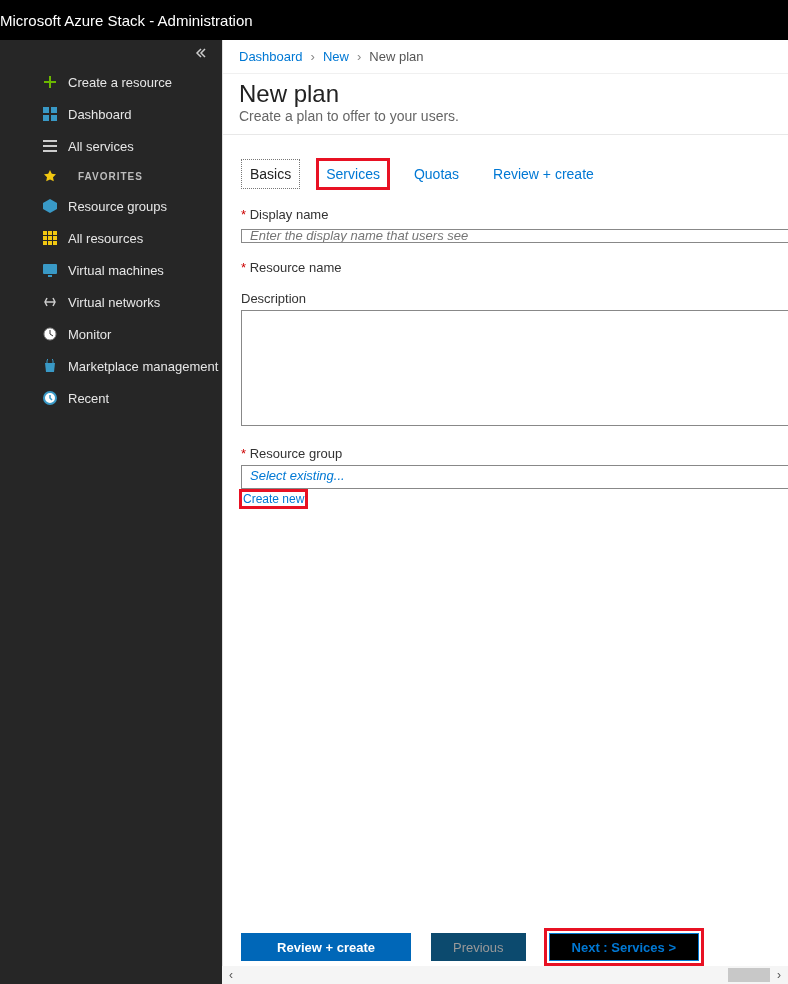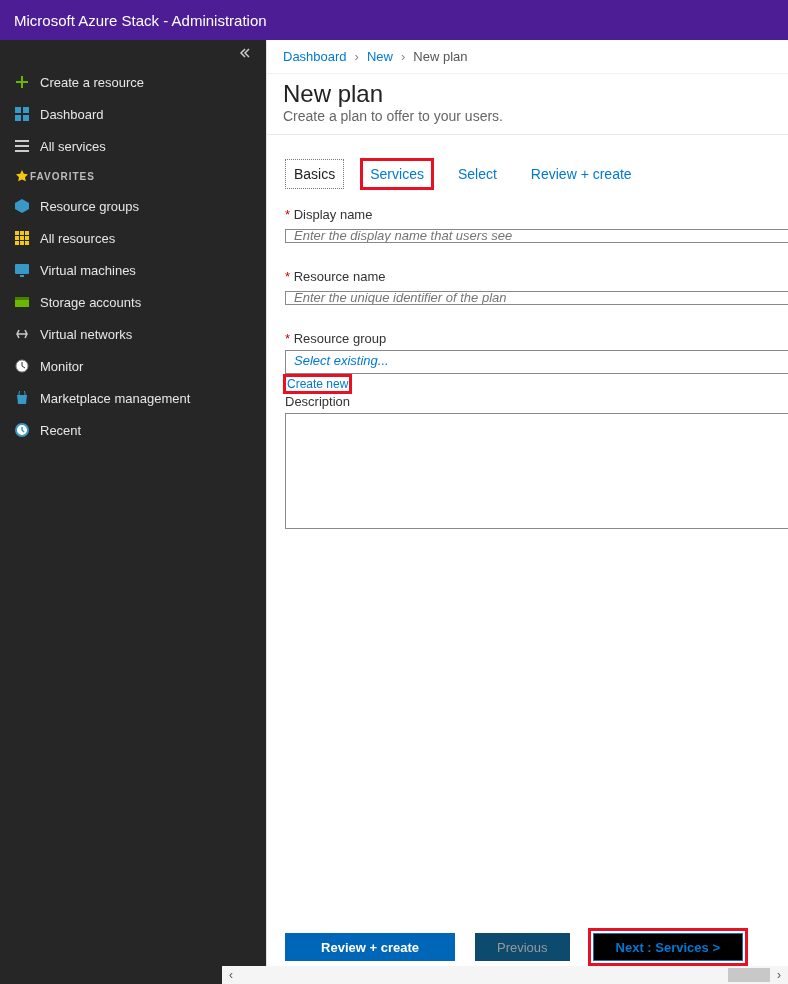--- a/index.html
+++ b/index.html
@@ -1,46 +1,46 @@
 <!DOCTYPE html>
 <html><head>
 <meta charset="utf-8">
 <style>
 * { margin: 0; padding: 0; box-sizing: border-box; font-family: "Segoe UI", Arial, sans-serif; }
 html, body { height: 100%; }
 body { width: 788px; height: 984px; background: #fff; overflow: hidden; position: relative; }
 
-.topbar { height: 40px; background: #4c1d95; color: #fff; display: flex; align-items: center; padding-left: 14px; font-size: 15px; font-weight: 400; }
+.topbar { height: 40px; background: #000000; color: #fff; display: flex; align-items: center; padding-left: 0; font-size: 15px; font-weight: 400; }
 
 .shell { display: flex; height: calc(100% - 40px); }
 
-.sidebar { width: 266px; background: #262626; color: #fff; display: flex; flex-direction: column; font-size: 13px; }
+.sidebar { width: 222px; background: #262626; color: #fff; display: flex; flex-direction: column; font-size: 13px; padding-left: 28px; }
 .sidebar .collapse { height: 26px; display: flex; justify-content: flex-end; align-items: center; padding-right: 14px; color: #ddd; }
 .sidebar .nav-item { display: flex; align-items: center; height: 32px; padding-left: 14px; gap: 10px; cursor: pointer; color: #e6e6e6; }
-.sidebar .fav-header { display: flex; align-items: center; height: 28px; padding-left: 14px; gap: 0; color: #bdbdbd; font-size: 10px; letter-spacing: 1px; font-weight: 600; }
+.sidebar .fav-header { display: flex; align-items: center; height: 28px; padding-left: 14px; gap: 20px; color: #bdbdbd; font-size: 10px; letter-spacing: 1px; font-weight: 600; }
 .icon-slot { width: 16px; height: 16px; display: flex; align-items: center; justify-content: center; flex-shrink: 0; }
 
 .main { flex: 1; display: flex; flex-direction: column; background: #fff; border-left: 1px solid #e1e1e1; min-width: 0; }
 .breadcrumbs { height: 34px; display: flex; align-items: center; padding-left: 16px; font-size: 13px; gap: 8px; border-bottom: 1px solid #f0f0f0; }
 .breadcrumbs a { color: #0078d4; text-decoration: none; }
 .breadcrumbs .sep { color: #888; }
 .breadcrumbs .cur { color: #555; }
 
 .page-header { padding: 6px 16px 10px; border-bottom: 1px solid #e8e8e8; }
 .page-title { font-size: 24px; font-weight: 400; color: #222; }
 .page-sub { font-size: 14px; color: #666; }
 
 .content { padding: 24px 0 10px 18px; flex: 1; overflow: hidden; position: relative; }
 
 .tabs { display: flex; gap: 18px; align-items: center; font-size: 14px; margin-bottom: 18px; }
 .tab { padding: 6px 8px; color: #0078d4; cursor: pointer; }
 .tab.active { color: #222; border: 1px dotted #777; }
 .hl-red { outline: 3px solid #e81123; outline-offset: -1px; }
 
-.form-row { margin-bottom: 25px; }
+.form-row { margin-bottom: 16px; }
 .form-label { font-size: 13px; color: #333; margin-bottom: 4px; display: block; }
 .req::before { content: "* "; color: #c00; }
 .form-input { width: 100%; border: 1px solid #888; border-right: none; height: 14px; padding: 2px 8px; font-size: 13px; font-style: italic; color: #888; background: #fff; }
 .form-textarea { width: 100%; border: 1px solid #888; border-right: none; height: 116px; padding: 4px 8px; font-size: 13px; resize: none; background: #fff; }
 .form-select { width: 100%; border: 1px solid #888; border-right: none; height: 24px; padding: 2px 8px; font-size: 13px; font-style: italic; color: #0078d4; background: #fff; }
 .link-small { font-size: 12px; color: #0078d4; text-decoration: none; display: inline-block; padding: 1px 2px; }
 
 .footer { position: absolute; bottom: 20px; left: 18px; right: 0; display: flex; gap: 20px; align-items: center; }
 .btn { height: 28px; padding: 0 22px; font-size: 13px; border: none; cursor: pointer; display: inline-flex; align-items: center; justify-content: center; }
 .btn-primary { background: #0067b8; color: #fff; font-weight: 600; min-width: 170px; }
@@ -135,29 +135,20 @@
           <svg width="14" height="14" viewBox="0 0 14 14">
             <rect x="0" y="1" width="14" height="10" rx="1" fill="#3999c6"></rect>
             <rect x="5" y="12" width="4" height="2" fill="#3999c6"></rect>
           </svg>
         </span>
       <span>Virtual machines</span>
     </div>
     <div class="nav-item">
       <span class="icon-slot">
           <svg width="14" height="14" viewBox="0 0 14 14">
-            <rect x="0" y="2" width="14" height="10" fill="#6bb700"></rect>
-            <rect x="0" y="2" width="14" height="3" fill="#4a8000"></rect>
-          </svg>
-        </span>
-      <span>Storage accounts</span>
-    </div>
-    <div class="nav-item">
-      <span class="icon-slot">
-          <svg width="14" height="14" viewBox="0 0 14 14">
             <path d="M2 7h10M4 3l-2 4 2 4M10 3l2 4-2 4" stroke="#ccc" stroke-width="1.5" fill="none"></path>
           </svg>
         </span>
       <span>Virtual networks</span>
     </div>
     <div class="nav-item">
       <span class="icon-slot">
           <svg width="14" height="14" viewBox="0 0 14 14">
             <circle cx="7" cy="7" r="6" fill="#fff" stroke="#888"></circle>
             <path d="M7 7L7 3M7 7l3 2" stroke="#333" stroke-width="1"></path>
@@ -196,47 +187,46 @@
 
     <div class="page-header">
       <div class="page-title">New plan</div>
       <div class="page-sub">Create a plan to offer to your users.</div>
     </div>
 
     <div class="content">
       <div class="tabs">
         <div class="tab active">Basics</div>
         <div class="tab hl-red">Services</div>
-        <div class="tab">Select</div>
+        <div class="tab">Quotas</div>
         <div class="tab">Review + create</div>
       </div>
 
       <div class="form-row">
         <label class="form-label req">Display name</label>
         <input class="form-input" placeholder="Enter the display name that users see" style="">
       </div>
 
       <div class="form-row">
         <label class="form-label req">Resource name</label>
-        <input class="form-input" placeholder="Enter the unique identifier of the plan" style="">
+      </div>
+
+      <div class="form-row">
+        <label class="form-label">Description</label>
+        <textarea class="form-textarea" style=""></textarea>
       </div>
 
       <div class="form-row" style="margin-bottom:2px">
         <label class="form-label req">Resource group</label>
         <div class="form-select">
           <span>Select existing...</span>
         </div>
         <a class="link-small hl-red">Create new</a>
       </div>
 
-      <div class="form-row">
-        <label class="form-label">Description</label>
-        <textarea class="form-textarea" style=""></textarea>
-      </div>
-
       <div class="footer">
         <button class="btn btn-primary">Review + create</button>
         <button class="btn btn-disabled">Previous</button>
         <span class="hl-red" style="padding:3px">
           <button class="btn btn-outline">Next : Services &gt;</button>
         </span>
       </div>
     </div>
   </div>
 </div>

